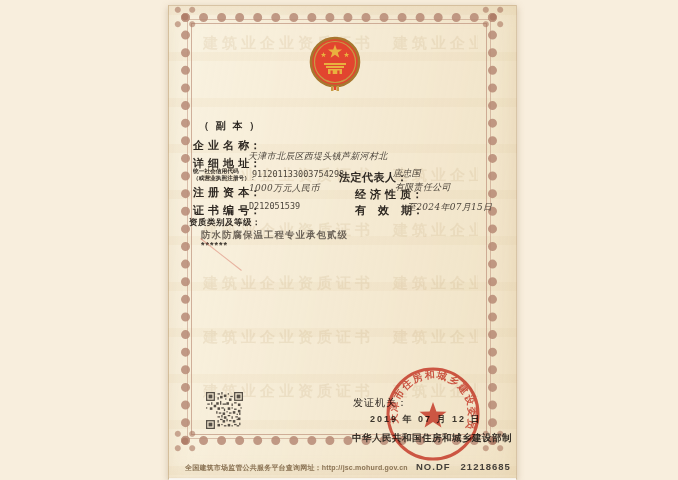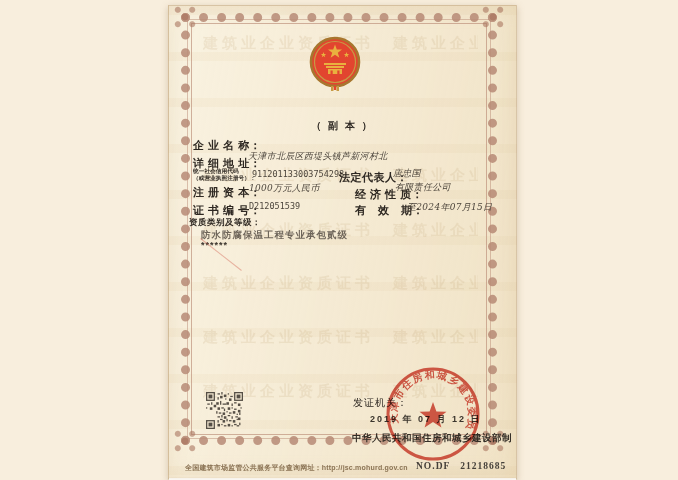--- a/index.html
+++ b/index.html
@@ -44,21 +44,21 @@
     position:absolute;left:34px;right:38px;height:18px;overflow:hidden;
     font-weight:bold;font-size:15px;letter-spacing:4px;white-space:nowrap;
     color:rgba(186,156,106,.16);text-align:center;
   }
   .emblem{position:absolute;left:140px;top:30px;width:52px;height:56px;}
   .title{
     position:absolute;left:30px;right:30px;top:86px;text-align:center;
     font-size:20px;font-weight:bold;letter-spacing:2px;color:#2b2620;
   }
   .subtitle{
-    position:absolute;left:30px;right:30px;top:113px;text-align:center;
+    position:absolute;left:30px;right:30px;top:113px;text-align:left;
     font-size:10px;font-weight:bold;letter-spacing:2px;color:#2b2620;
   }
   .lbl{position:absolute;font-size:11px;font-weight:bold;color:#2e2822;letter-spacing:.5px;white-space:nowrap;}
   .lbl-sm{position:absolute;font-size:6px;font-weight:bold;color:#2e2822;line-height:6px;white-space:nowrap;transform:scale(.95);transform-origin:left top;}
   .val{
     position:absolute;font-family:"DejaVu Serif", serif;font-style:italic;
     font-size:9px;color:#4c453c;white-space:nowrap;letter-spacing:.3px;
   }
   .val-num{font-family:"DejaVu Sans Mono", monospace;font-style:normal;font-size:8.5px;letter-spacing:0;}
   .qual-val{position:absolute;font-size:9.5px;color:#6e655a;letter-spacing:1px;white-space:nowrap;font-weight:bold;text-align:right;}
@@ -73,21 +73,21 @@
     position:absolute;left:178px;top:426px;width:170px;text-align:center;
     font-family:"DejaVu Serif", serif;font-size:9.5px;font-weight:bold;color:#332d26;white-space:nowrap;letter-spacing:.5px;
   }
   .seal{position:absolute;left:212px;top:356px;width:104px;height:104px;opacity:.82;mix-blend-mode:multiply;}
   .qr{position:absolute;left:37px;top:385px;width:37px;height:39px;opacity:.88;}
   .footer-url{
     position:absolute;left:16px;top:457px;font-size:7px;color:#8a7354;
     letter-spacing:.2px;white-space:nowrap;font-weight:bold;
   }
   .serial{position:absolute;left:247px;top:455px;font-size:9.5px;font-weight:bold;color:#45403a;
-    font-family:Liberation Serif, serif;letter-spacing:1px;white-space:nowrap;}
+    font-family:Liberation Sans, sans-serif;letter-spacing:1px;white-space:nowrap;}
   .serial .gap{display:inline-block;width:10px;}
   .page-bottom-edge{position:absolute;left:0;right:0;bottom:-3px;height:3px;background:rgba(255,255,255,.8);box-shadow:0 1px 2px rgba(120,95,60,.5);}
 </style>
 </head>
 <body>
 
 <div id="canvas">
   <div class="cert">
 
     <div class="ghostrow" style="top:28px">建筑业企业资质证书　建筑业企业资质证书　建筑业企业资质证书</div>

